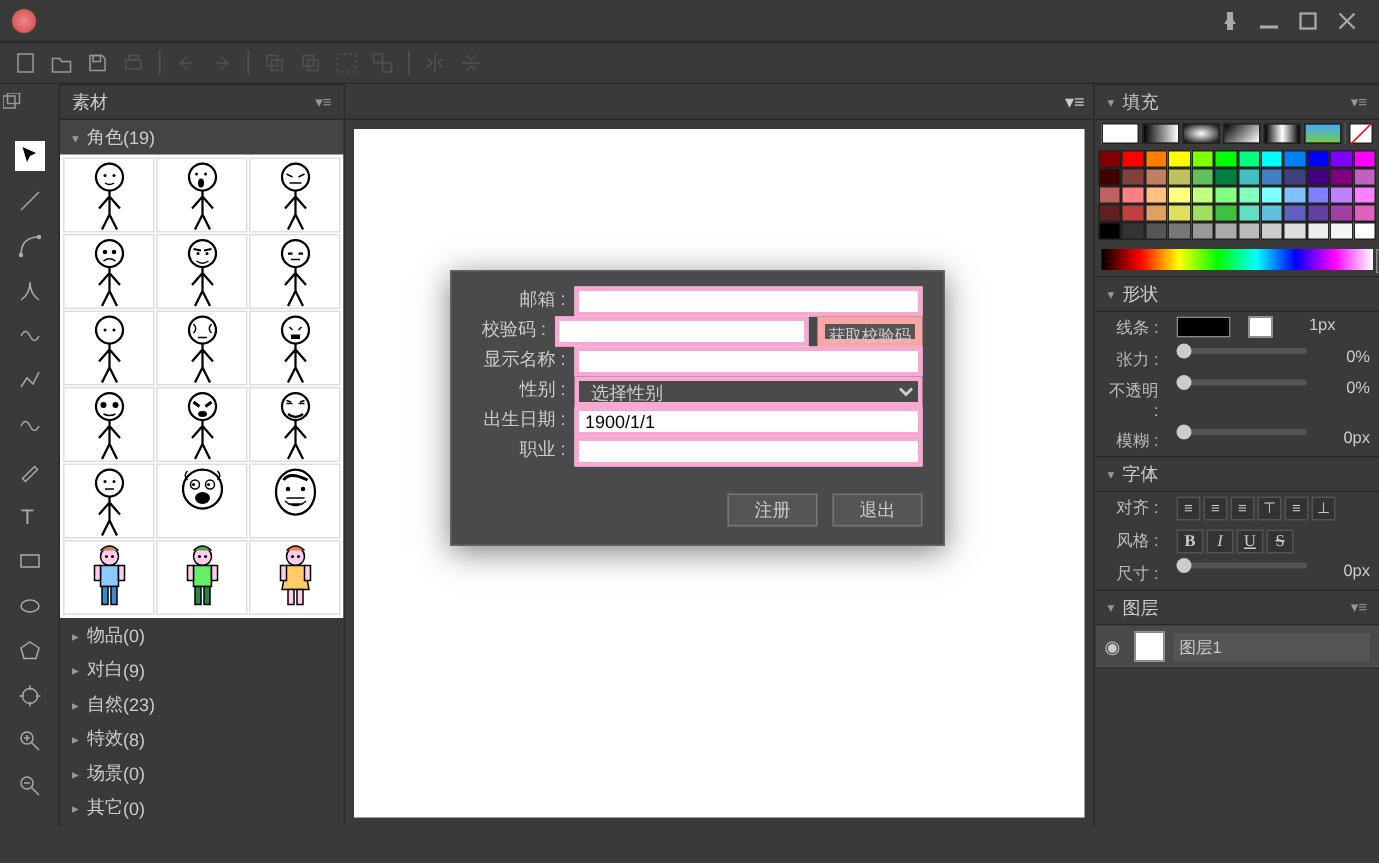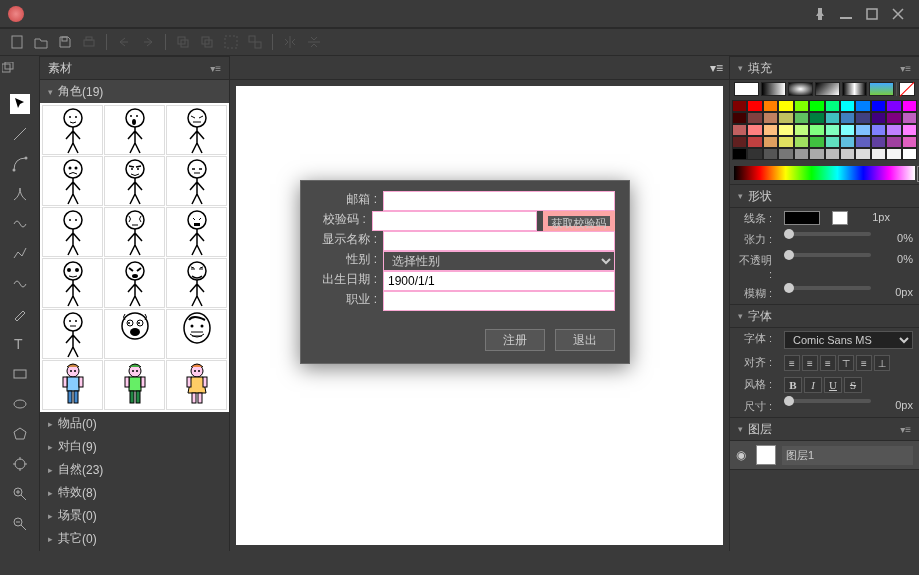--- a/index.html
+++ b/index.html
@@ -55,21 +55,21 @@
 .layer-row { display:flex; align-items:center; padding:4px 6px; gap:6px; background:#4a4a4a; border-bottom:1px solid #2a2a2a; }
 .layer-row .eye { width:14px; cursor:pointer; }
 .layer-row .thumb-sm { width:20px; height:20px; background:#fff; border:1px solid #888; }
 .layer-row .name { flex:1; background:#555; padding:2px 4px; font-size:11px; }
 
 .dialog { position:absolute; left:300px; top:180px; width:330px; background:#4a4a4a; border:1px solid #666; box-shadow:0 4px 20px rgba(0,0,0,.5); }
 .dialog-title { padding:6px 10px; background:#4a4a4a; border-bottom:1px solid #333; font-size:12px; color:#ddd; }
 .dialog-body { padding:10px 14px; }
 .form-row { display:flex; align-items:flex-start; margin-bottom:0; gap:6px; }
 .form-row .flbl { width:62px; text-align:right; color:#ccc; font-size:12px; }
-.form-row input, .form-row select { flex:1; height:20px; background:#fff; border:1px solid #f9a8d4; color:#000; font-size:12px; padding:0 4px; }
+.form-row input, .form-row select { flex:1; height:20px; background:#fff; border:3px solid #f9a8d4; color:#000; font-size:12px; padding:0 4px; }
 .form-row select { background:#4a4a4a; color:#ccc; }
 .form-row .btn-sm { width:86px; height:20px; background:#555; border:5px solid #fca5a5; color:#ccc; font-size:11px; cursor:pointer; }
 .dialog-buttons { display:flex; justify-content:flex-end; gap:10px; padding:8px 14px 12px; }
 .dialog-buttons button { width:60px; height:22px; background:#555; border:1px solid #777; color:#ccc; font-size:12px; cursor:pointer; }
 </style>
 </head>
 <body>
 
 <div class="titlebar">
   <div class="logo"></div>
@@ -598,24 +598,20 @@
         </div>
         <span class="val">0px</span>
       </div>
 
     <div class="panel-header">
         <span class="tree-arrow">▾</span>
         <span>字体</span>
         <div class="flex"></div>
       </div>
     <div class="prop-row">
-        <span class="lbl">字体 :</span>
-        <select style="flex:1"><option>Comic Sans MS</option></select>
-      </div>
-    <div class="prop-row">
         <span class="lbl">对齐 :</span>
         <div class="align-btns">
       <div class="align-btn">≡</div>
       <div class="align-btn">≡</div>
       <div class="align-btn">≡</div>
       <div class="align-btn">⊤</div>
       <div class="align-btn">≡</div>
       <div class="align-btn">⊥</div>
     </div>
       </div>

